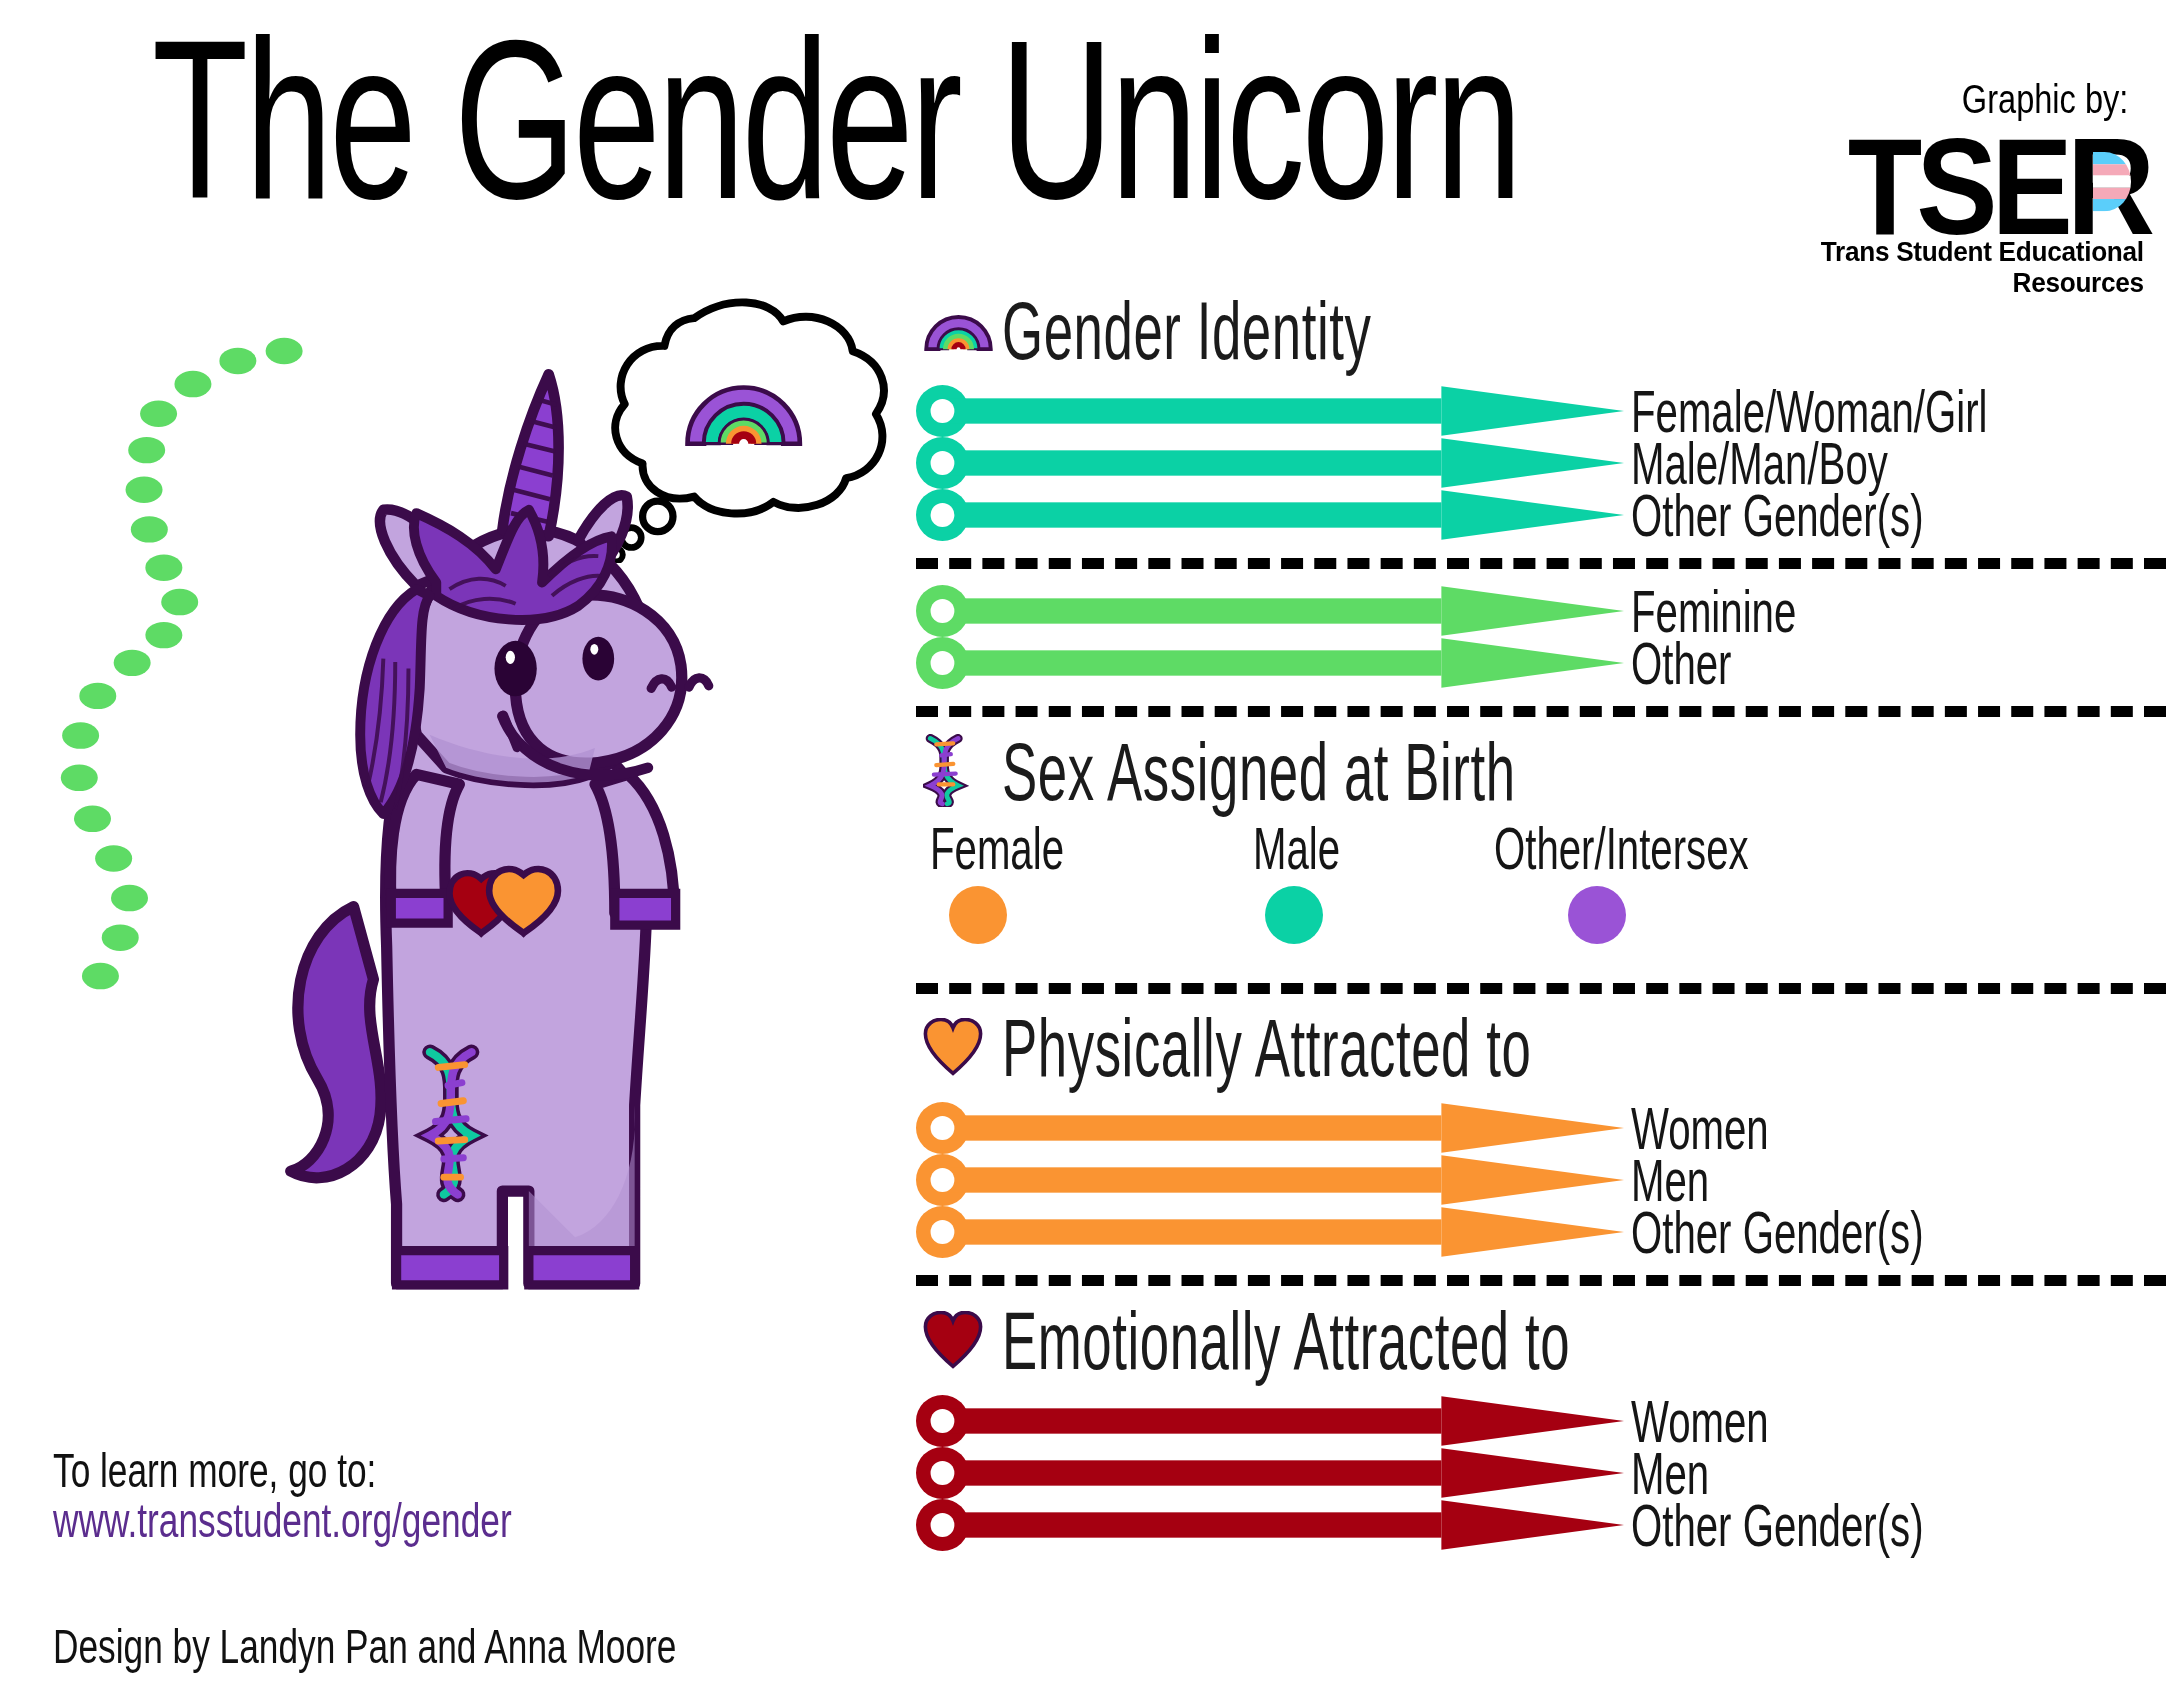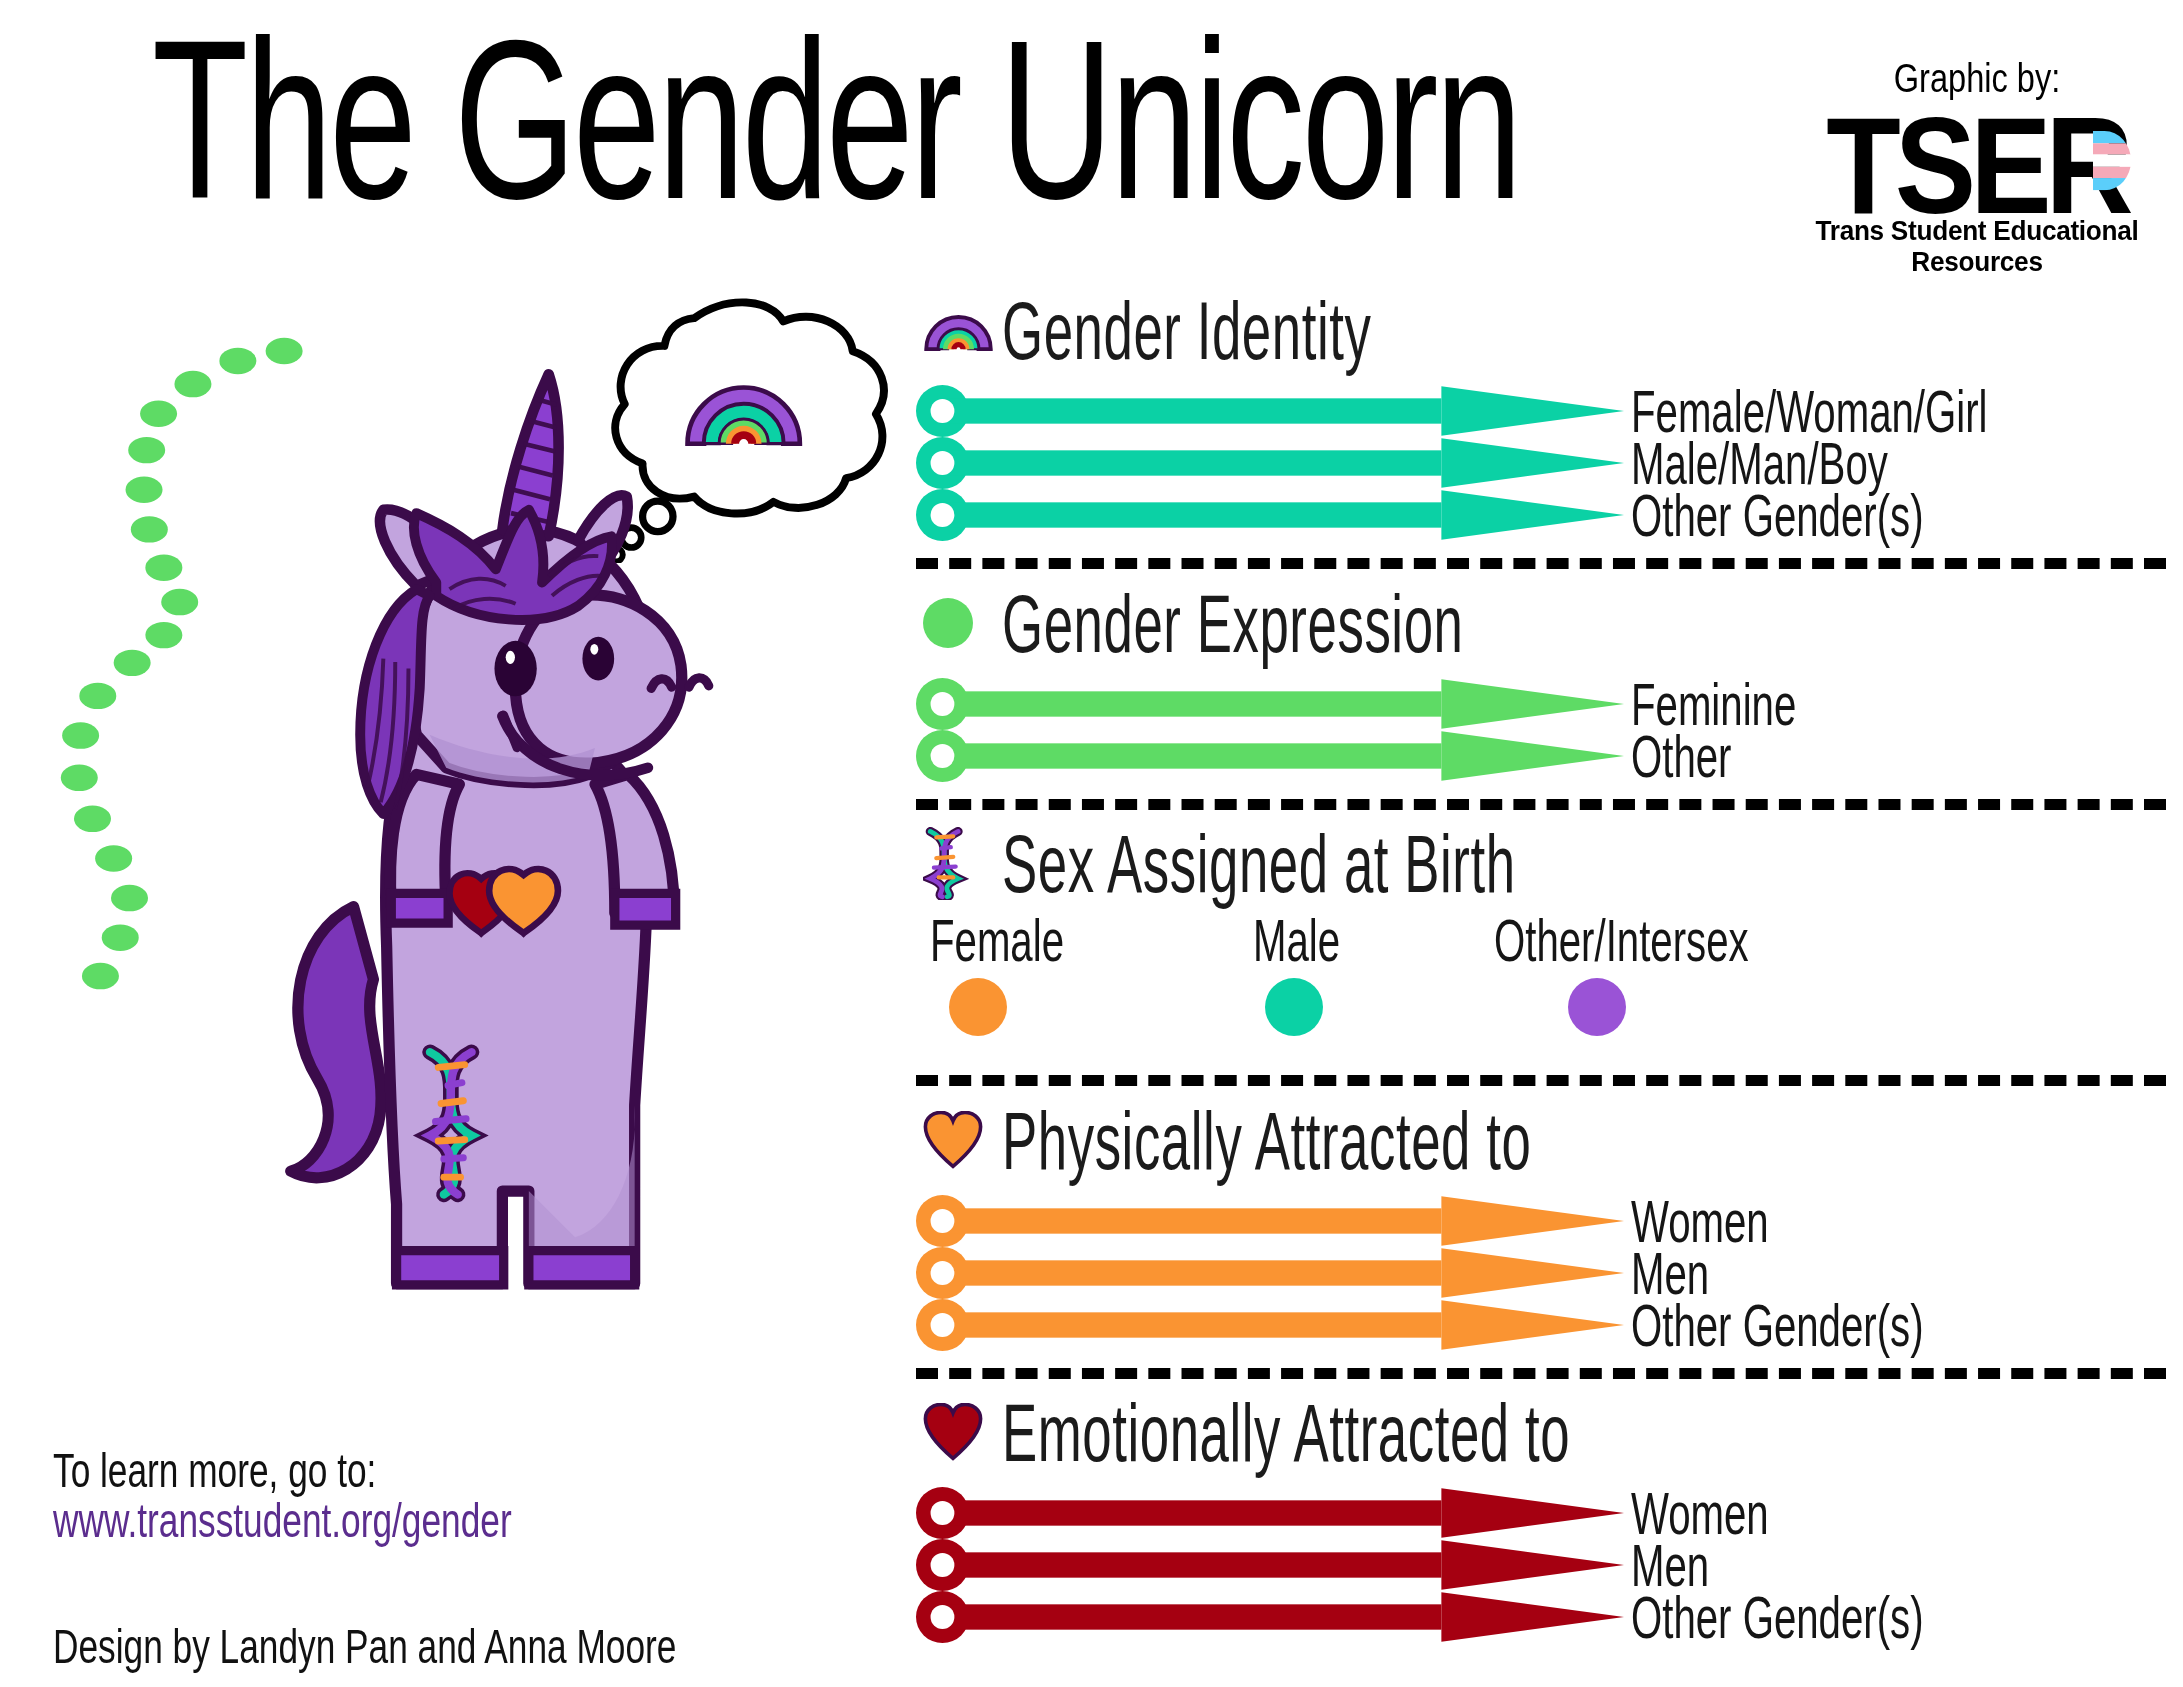--- a/index.html
+++ b/index.html
@@ -28,23 +28,23 @@
     transform: scaleX(0.82) scaleY(1.18);
     transform-origin: left top;
     white-space: nowrap;
     font-weight: 400;
   }
 
   
   #tser-block {
     position: absolute;
     right: 34px;
-    top: 58px;
+    top: 79px;
     width: 344px;
-    text-align: center;
+    text-align: right;
   }
   #graphic-by {
     font-size: 37px;
     color: #000;
     font-family: "Liberation Sans Narrow", "Liberation Sans", sans-serif;
     transform: scaleX(0.88) scaleY(1.12);
     letter-spacing: 0px;
     margin-bottom: 2.6px;
   }
   #tser-wordmark {
@@ -404,26 +404,20 @@
           </svg>
         </div>
         <div class="arrow-label">Other Gender(s)</div>
       </div>
     </div>
   </div>
 
   <div class="divider"></div>
 
   <div class="section">
-    <div class="sec-head">
-      <div class="sec-icon">
-        <div class="dot-icon" style="background:#5EDB65;"></div>
-      </div>
-      <div class="sec-title">Gender Expression</div>
-    </div>
     <div class="rows">
       <div class="arrow-row">
         <div class="arrow-wrap">
           <svg viewBox="0 0 1070 78" preserveAspectRatio="none">
             <path d="M0 39 A40 39 0 0 1 80 39 A40 39 0 0 1 0 39 Z" fill="#5EDB65"></path>
             <rect x="34" y="20" width="760" height="38" fill="#5EDB65"></rect>
             <path d="M794 2 L1070 39 L794 76 Z" fill="#5EDB65"></path>
             <circle cx="40" cy="39" r="18" fill="#ffffff"></circle>
           </svg>
         </div>

